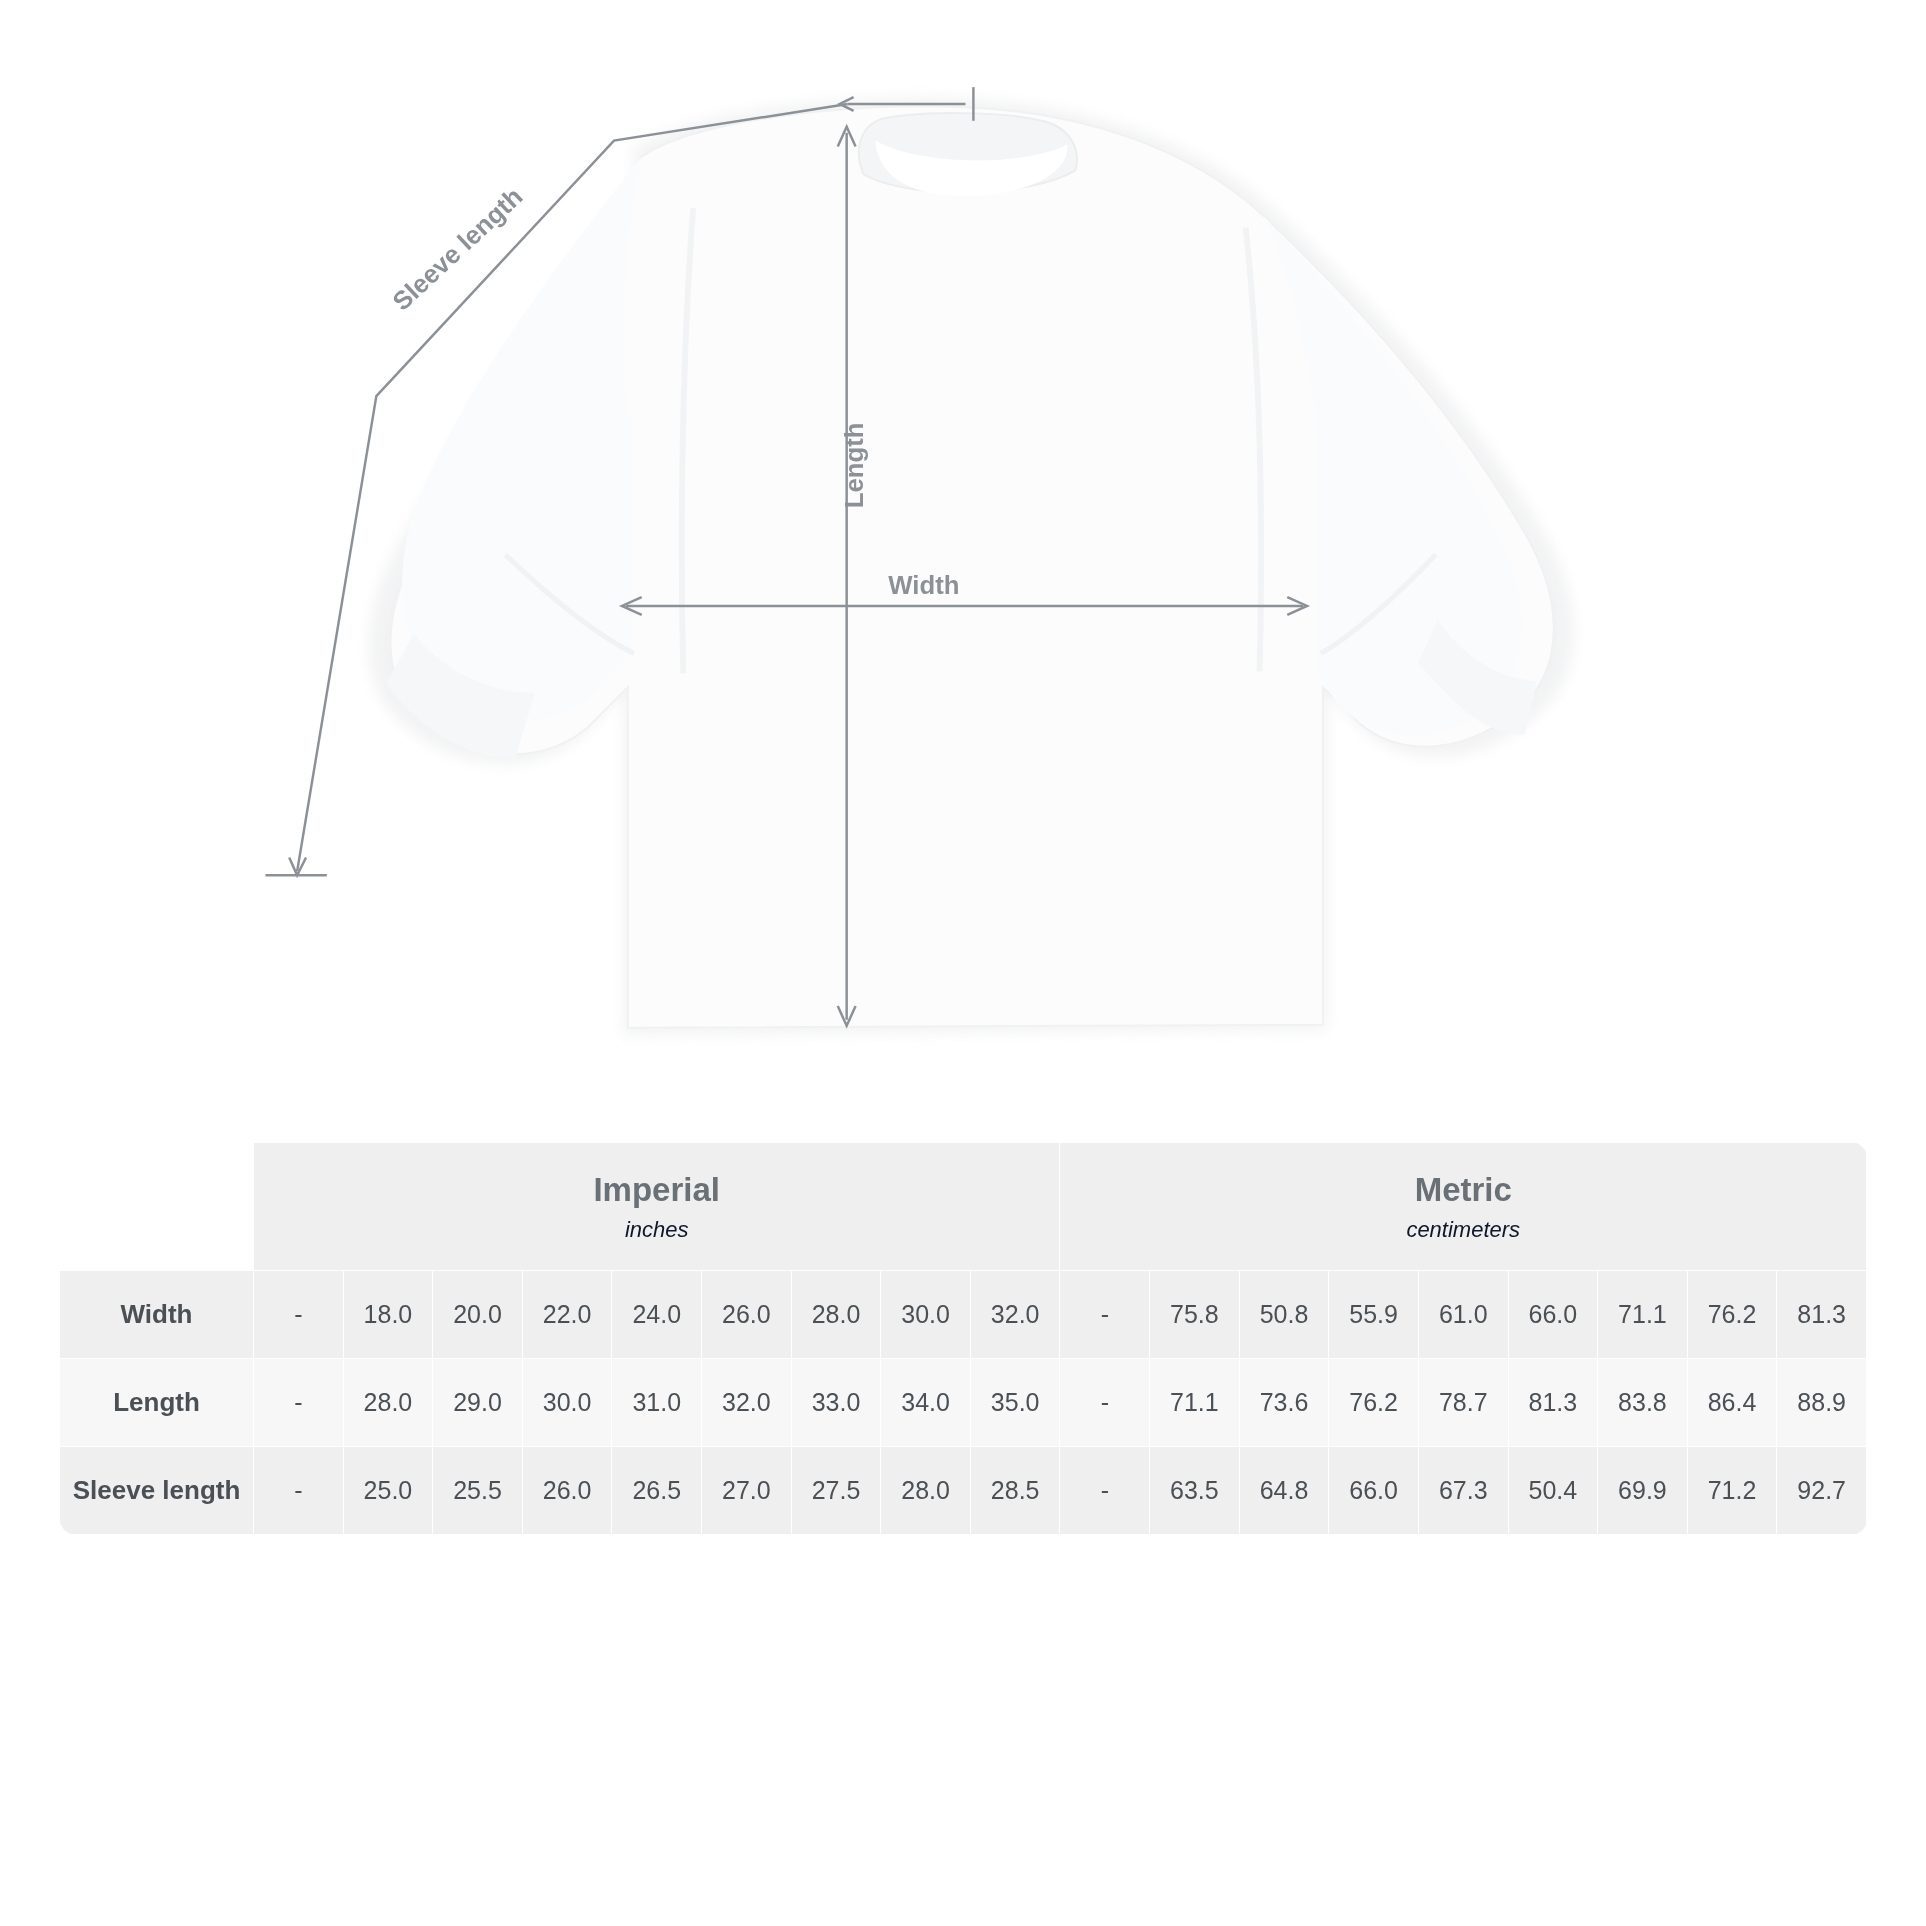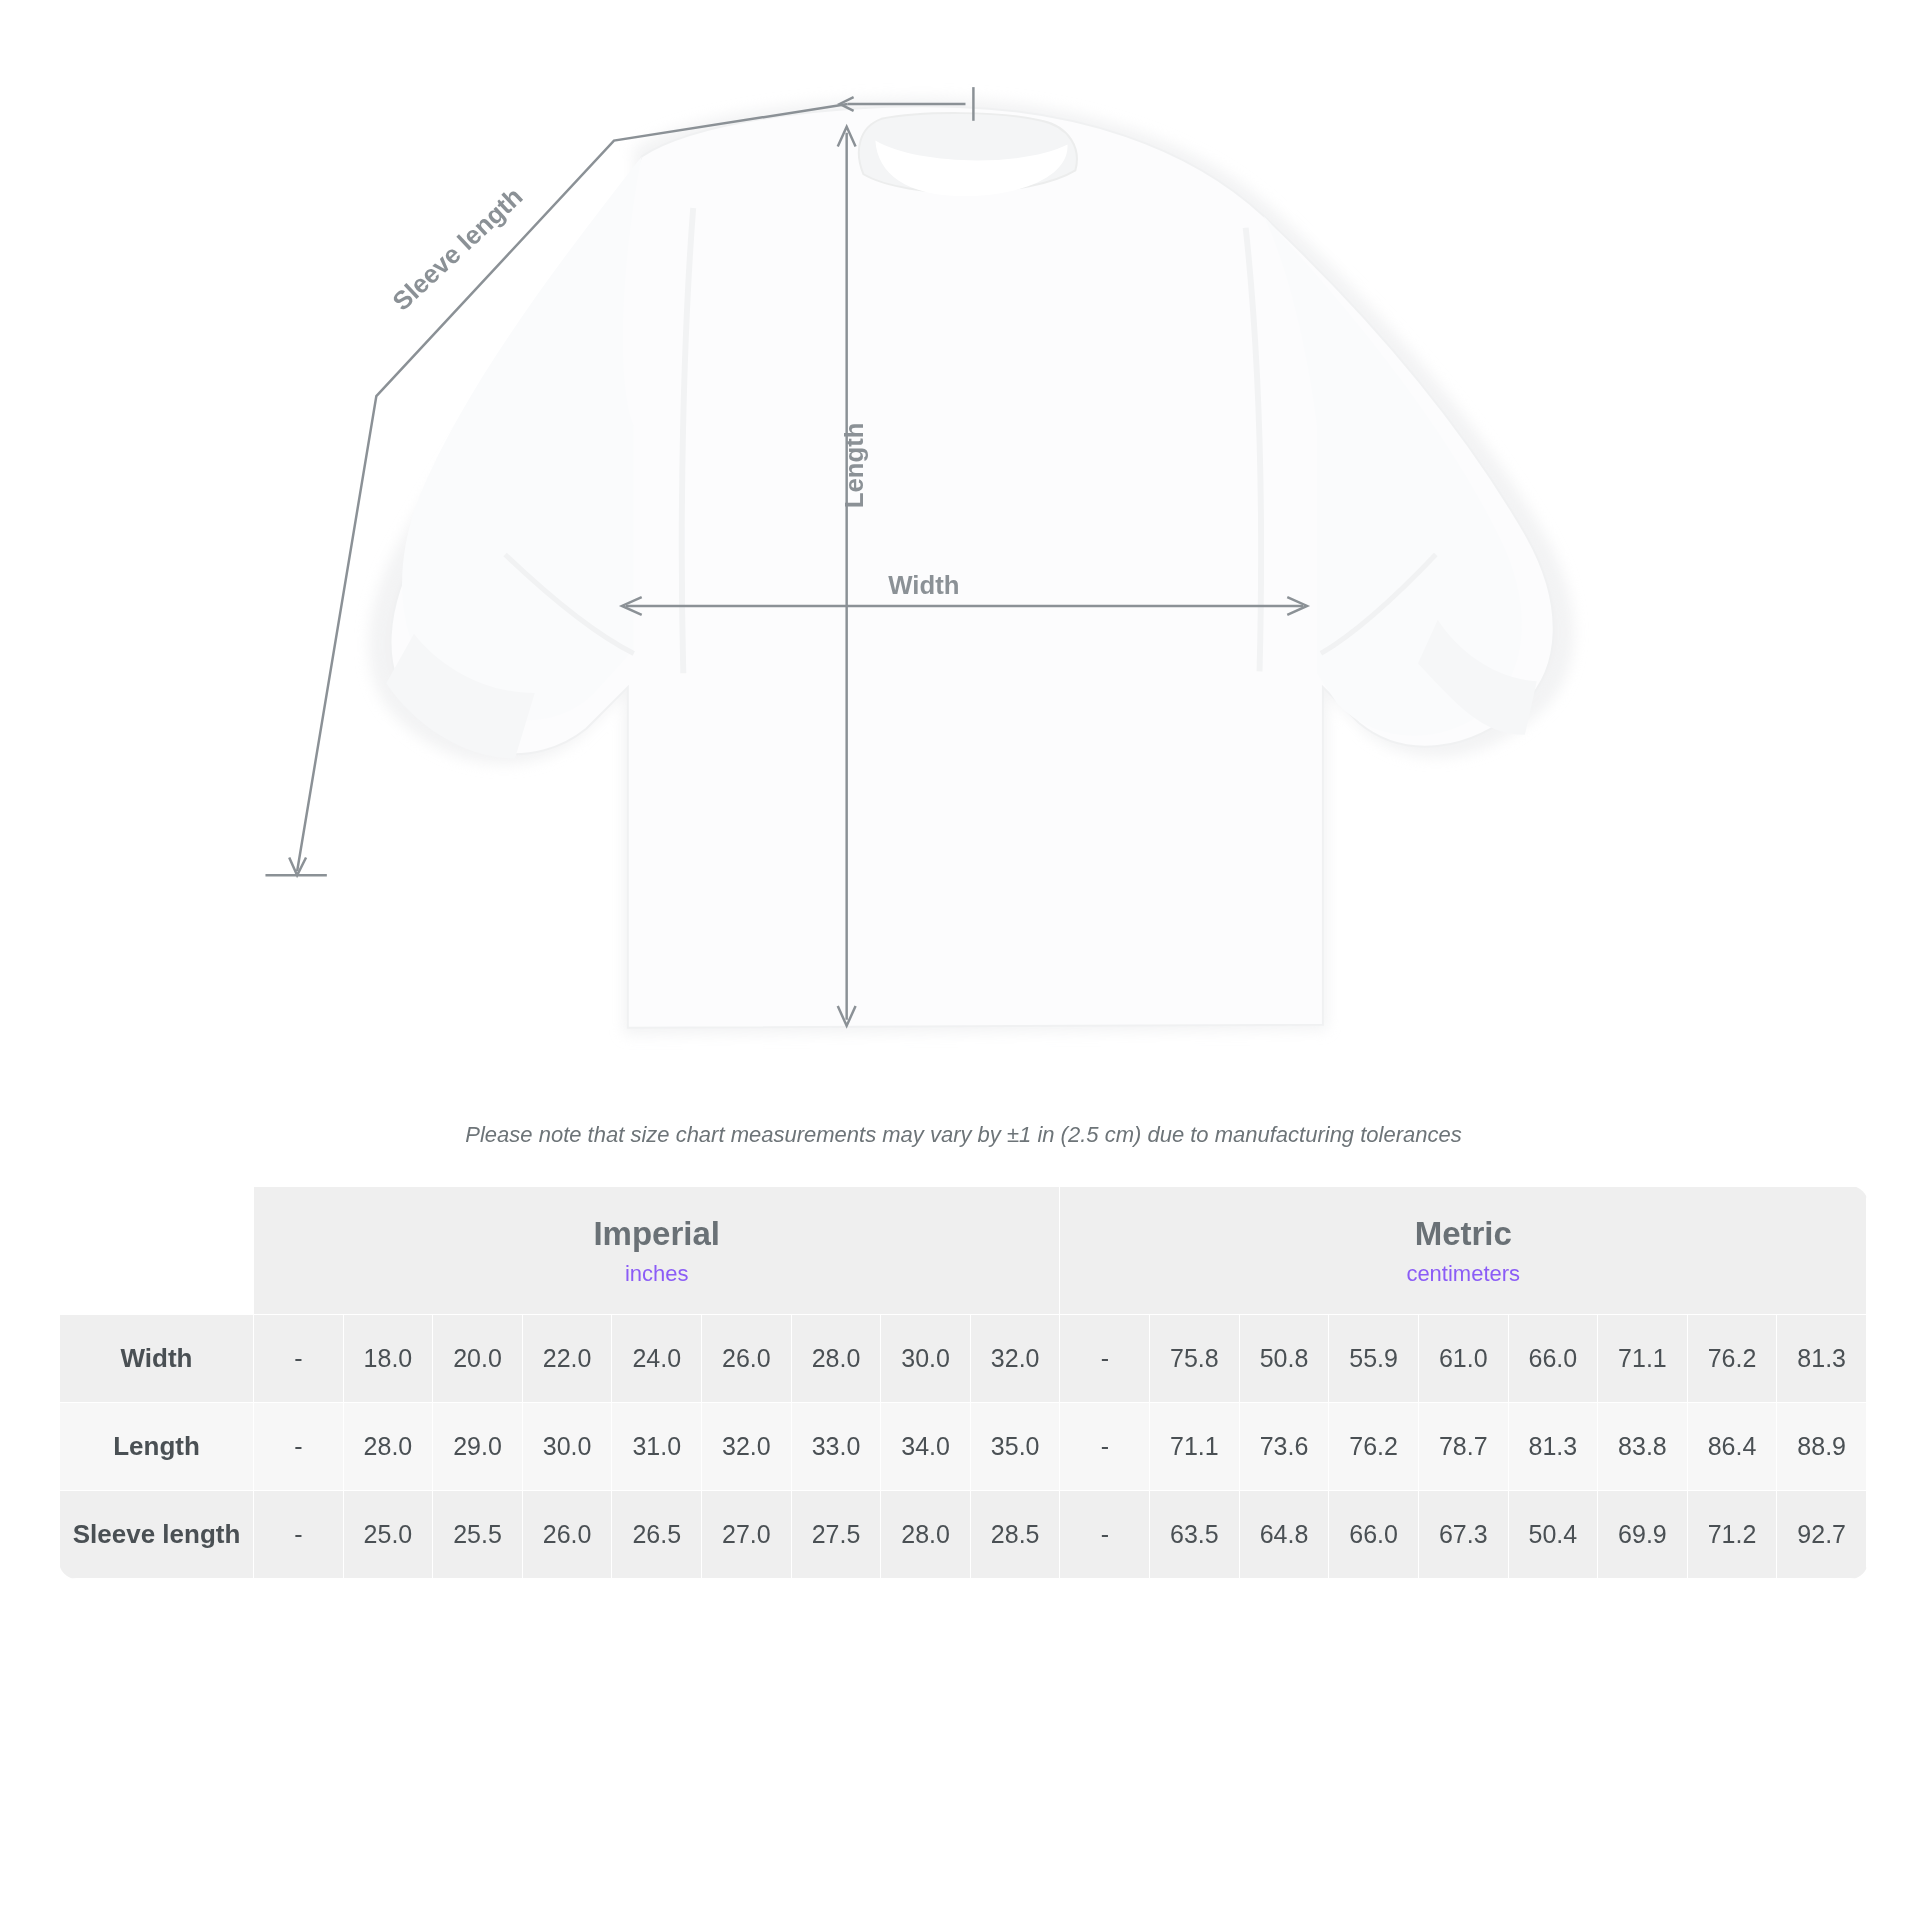--- a/index.html
+++ b/index.html
@@ -75,21 +75,22 @@
     vertical-align: middle;
     border: none;
   }
   .unit-name {
     font-size: 33px;
     font-weight: bold;
     color: #6a7176;
   }
   .unit-sub {
     font-size: 22px;
-    color: #8b5cf6;
+    font-style: italic;
+    color: #0f172a;
     margin-top: 8px;
   }
   .head-row td {
     height: 87px;
     background: #ffffff;
     font-weight: bold;
     font-size: 26px;
     color: #4a5054;
   }
   .head-row td.rowlabel {
@@ -183,21 +184,20 @@
 
       <g fill="#8b9196" font-family="Liberation Sans, sans-serif" font-weight="bold">
         <text id="lbl-sleeve" x="468" y="258" font-size="26" transform="rotate(-43 468 258)" text-anchor="middle">Sleeve length</text>
         <text id="lbl-length" x="872" y="470" font-size="26" transform="rotate(-90 872 470)" text-anchor="middle">Length</text>
         <text id="lbl-width" x="933" y="600" font-size="26" text-anchor="middle">Width</text>
       </g>
     </svg>
   </div>
 
   <div class="title-block">
-    <div class="chart-note">Please note that size chart measurements may vary by ±1 in (2.5 cm) due to manufacturing tolerances</div>
   </div>
 
   <div class="table-wrap">
     <table class="size-table">
       <colgroup>
         <col class="first-col">
         <col span="9">
         <col span="9">
       </colgroup>
       <tbody id="table-body">

